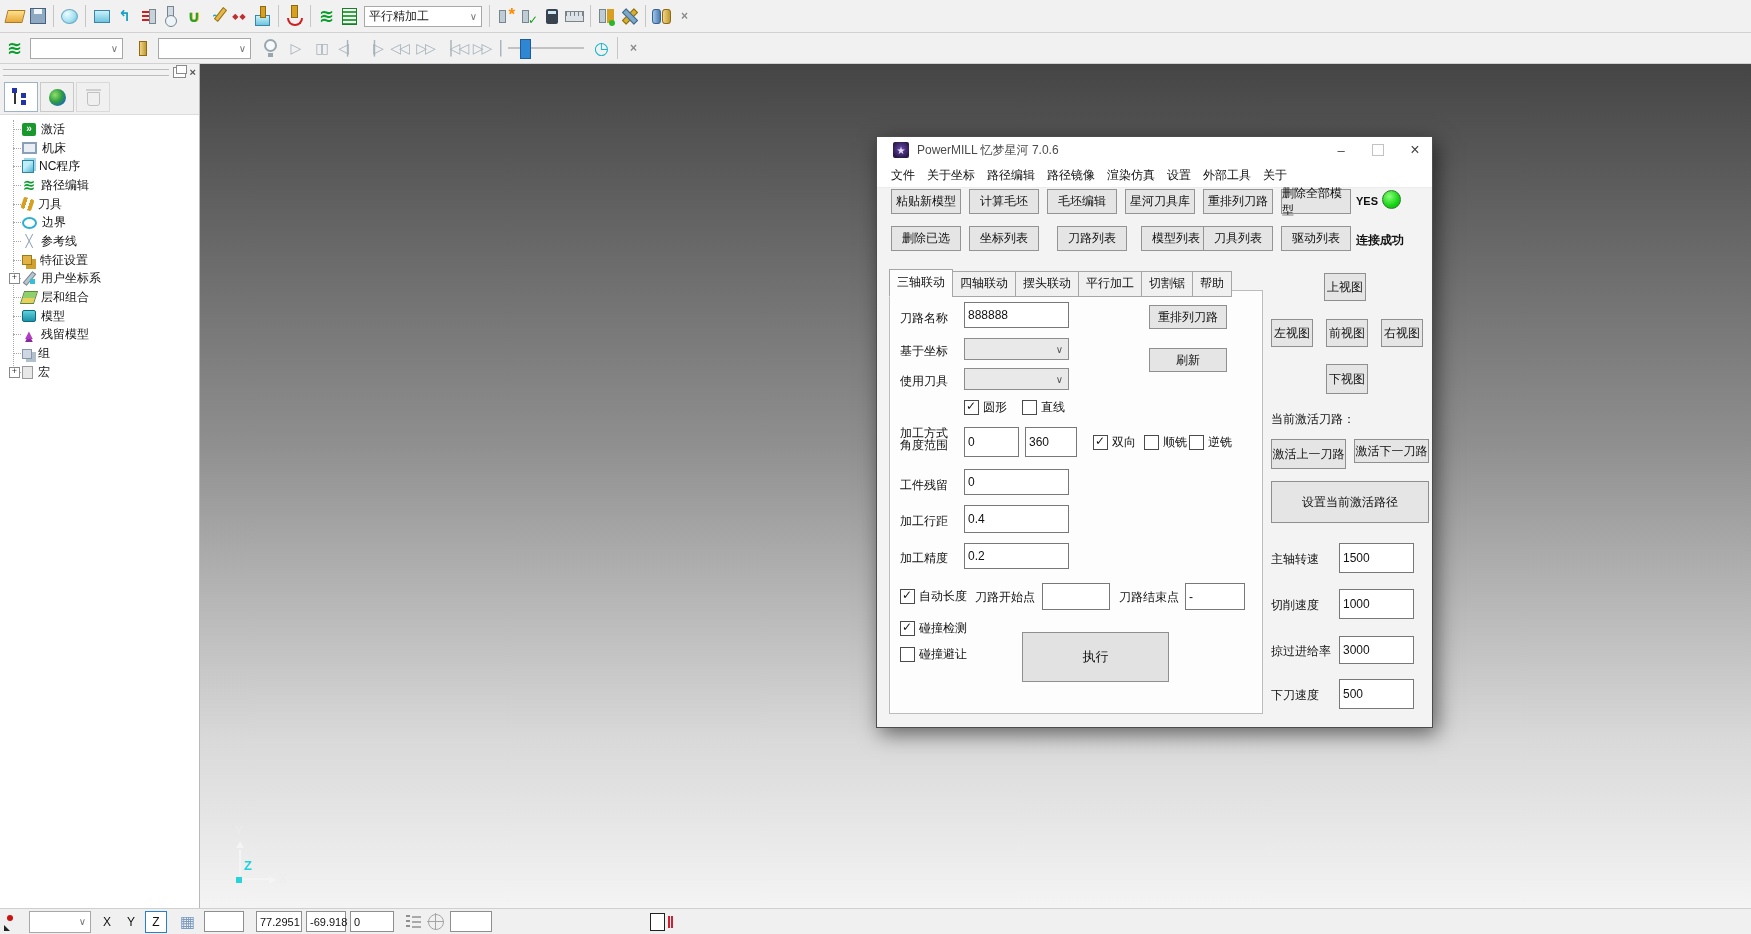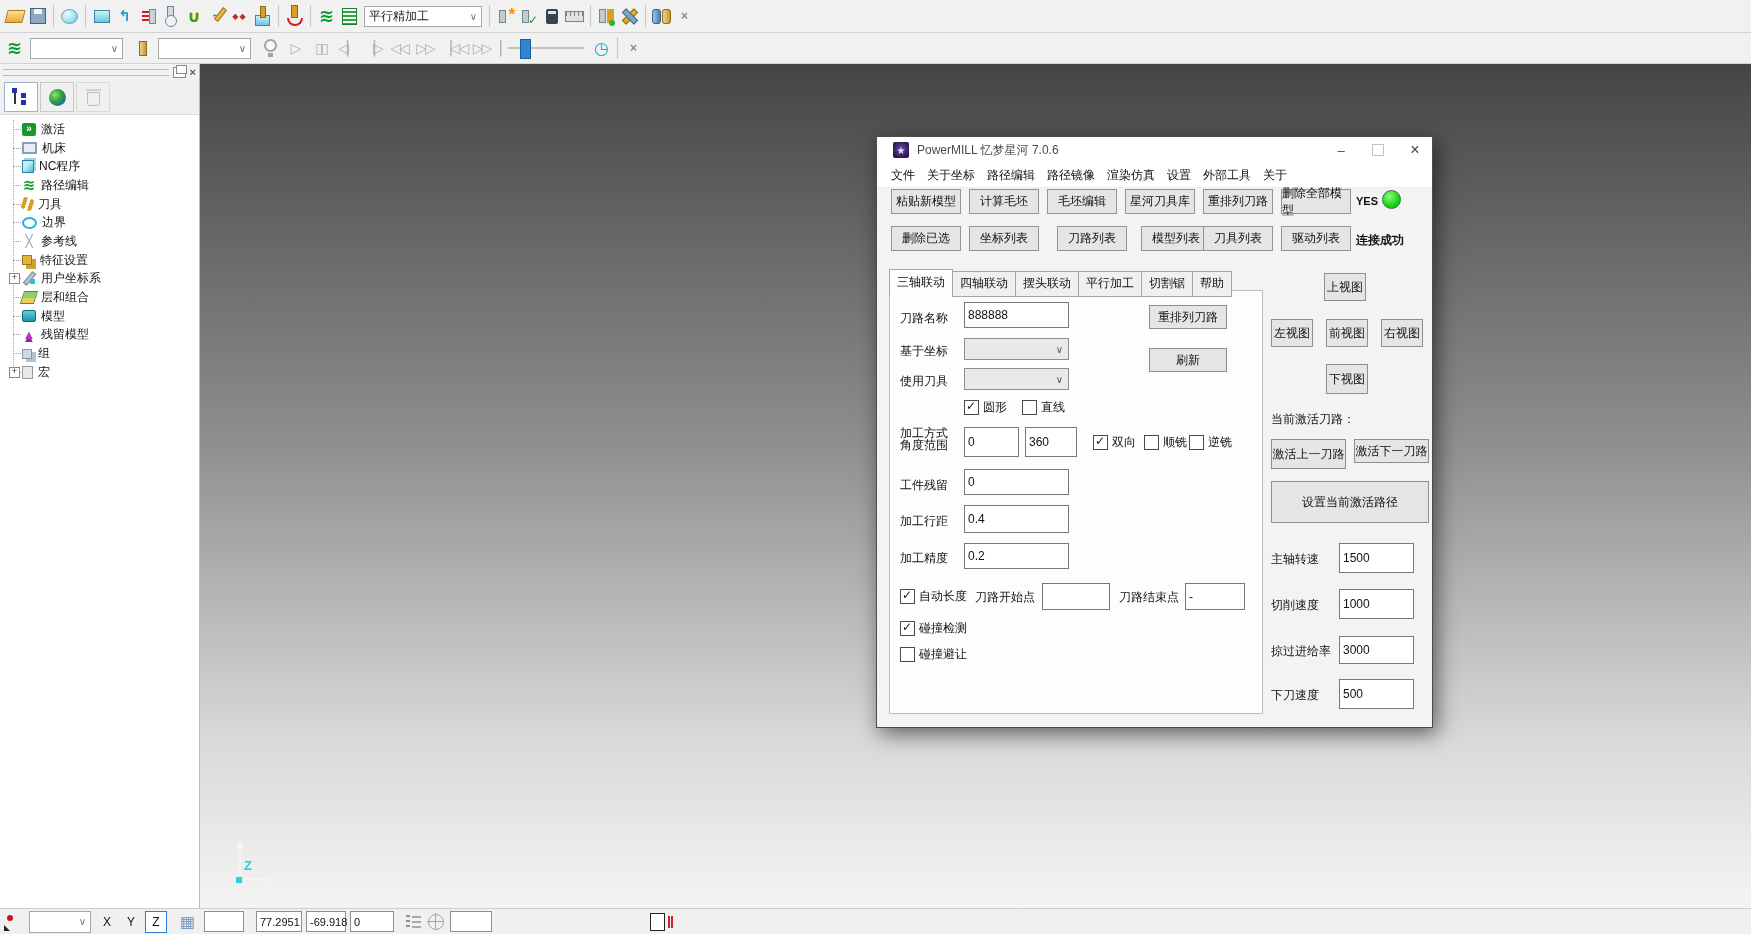--- a/index.html
+++ b/index.html
@@ -436,20 +436,21 @@
 
       <span class="cbrow" style="left:10px;top:329px;">
           <span class="cb checked"></span>
           <span>碰撞检测</span>
         </span>
       <span class="cbrow" style="left:10px;top:355px;">
           <span class="cb"></span>
           <span>碰撞避让</span>
         </span>
 
+      <div class="btn" style="left:132px;top:341px;width:147px;height:50px;font-size:13px;background:#e2e2e2;">执行</div>
     </div>
 
     <div class="btn" style="left:447px;top:136px;width:42px;height:28px;">上视图</div>
     <div class="btn" style="left:394px;top:182px;width:42px;height:28px;">左视图</div>
     <div class="btn" style="left:449px;top:182px;width:42px;height:28px;">前视图</div>
     <div class="btn" style="left:504px;top:182px;width:42px;height:28px;">右视图</div>
     <div class="btn" style="left:449px;top:227px;width:42px;height:30px;">下视图</div>
 
     <span class="fl" style="left:394px;top:274px;">当前激活刀路：</span>
     <div class="btn" style="left:394px;top:302px;width:75px;height:30px;">激活上一刀路</div>

